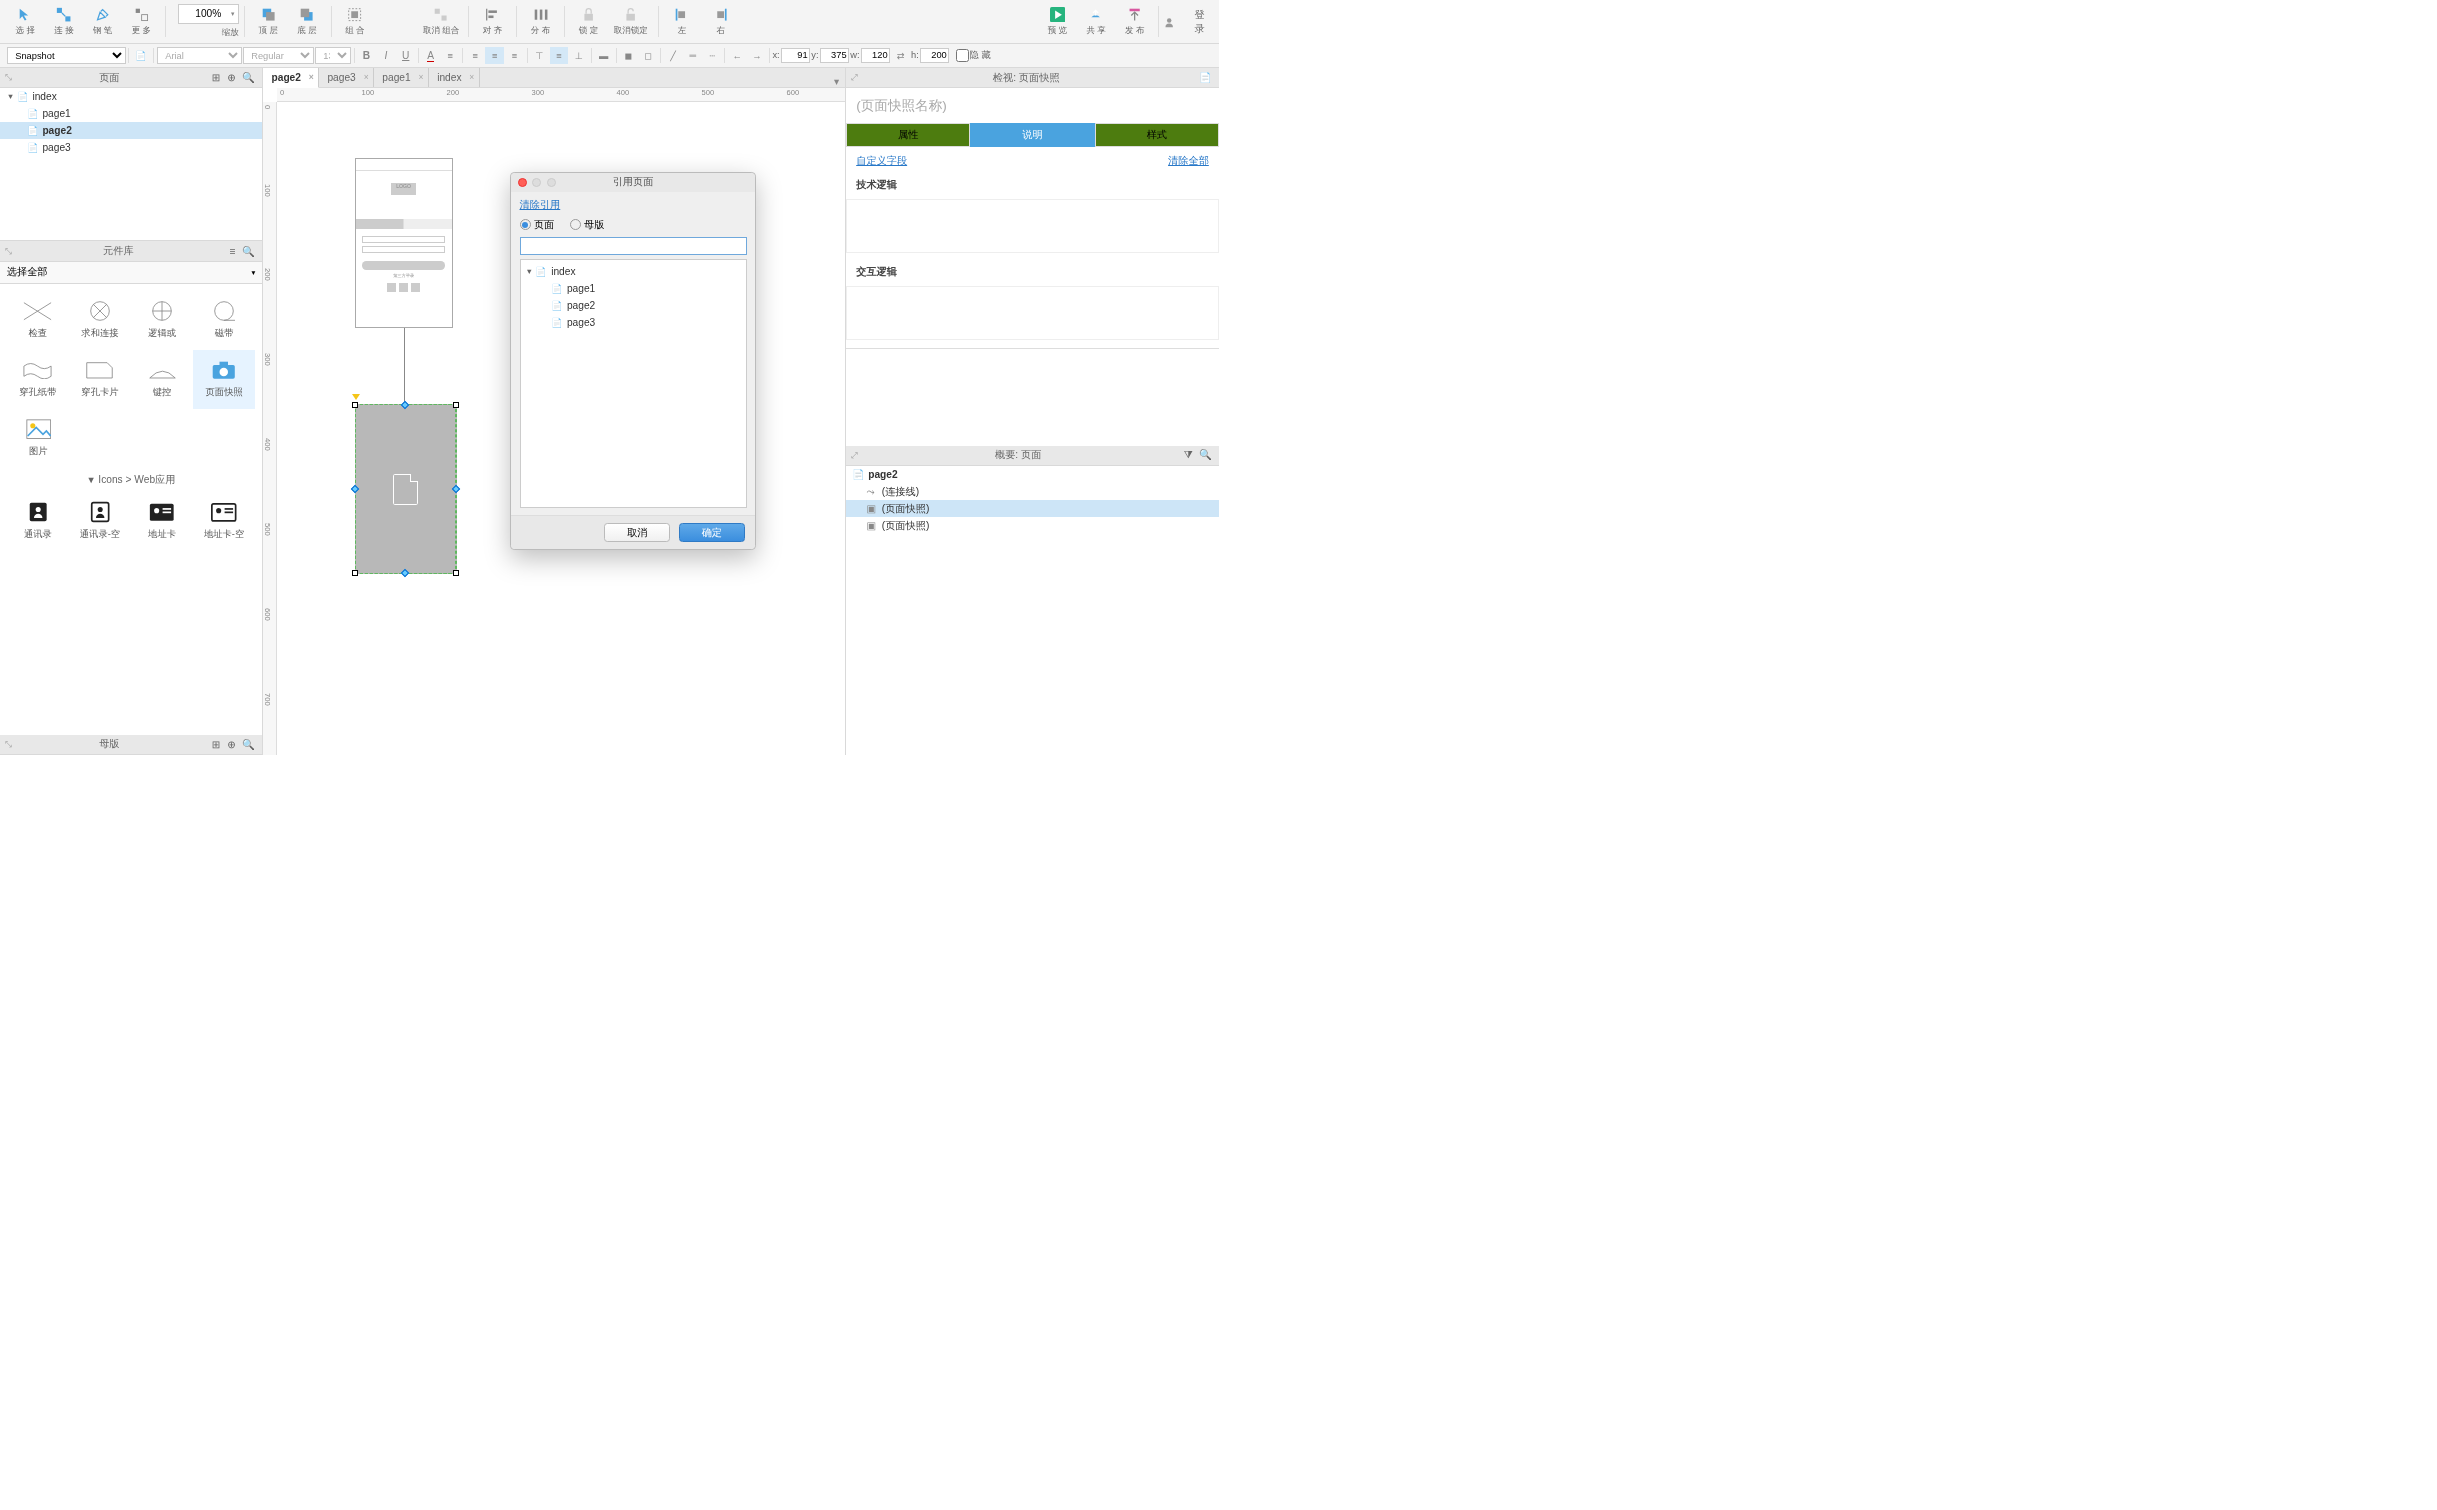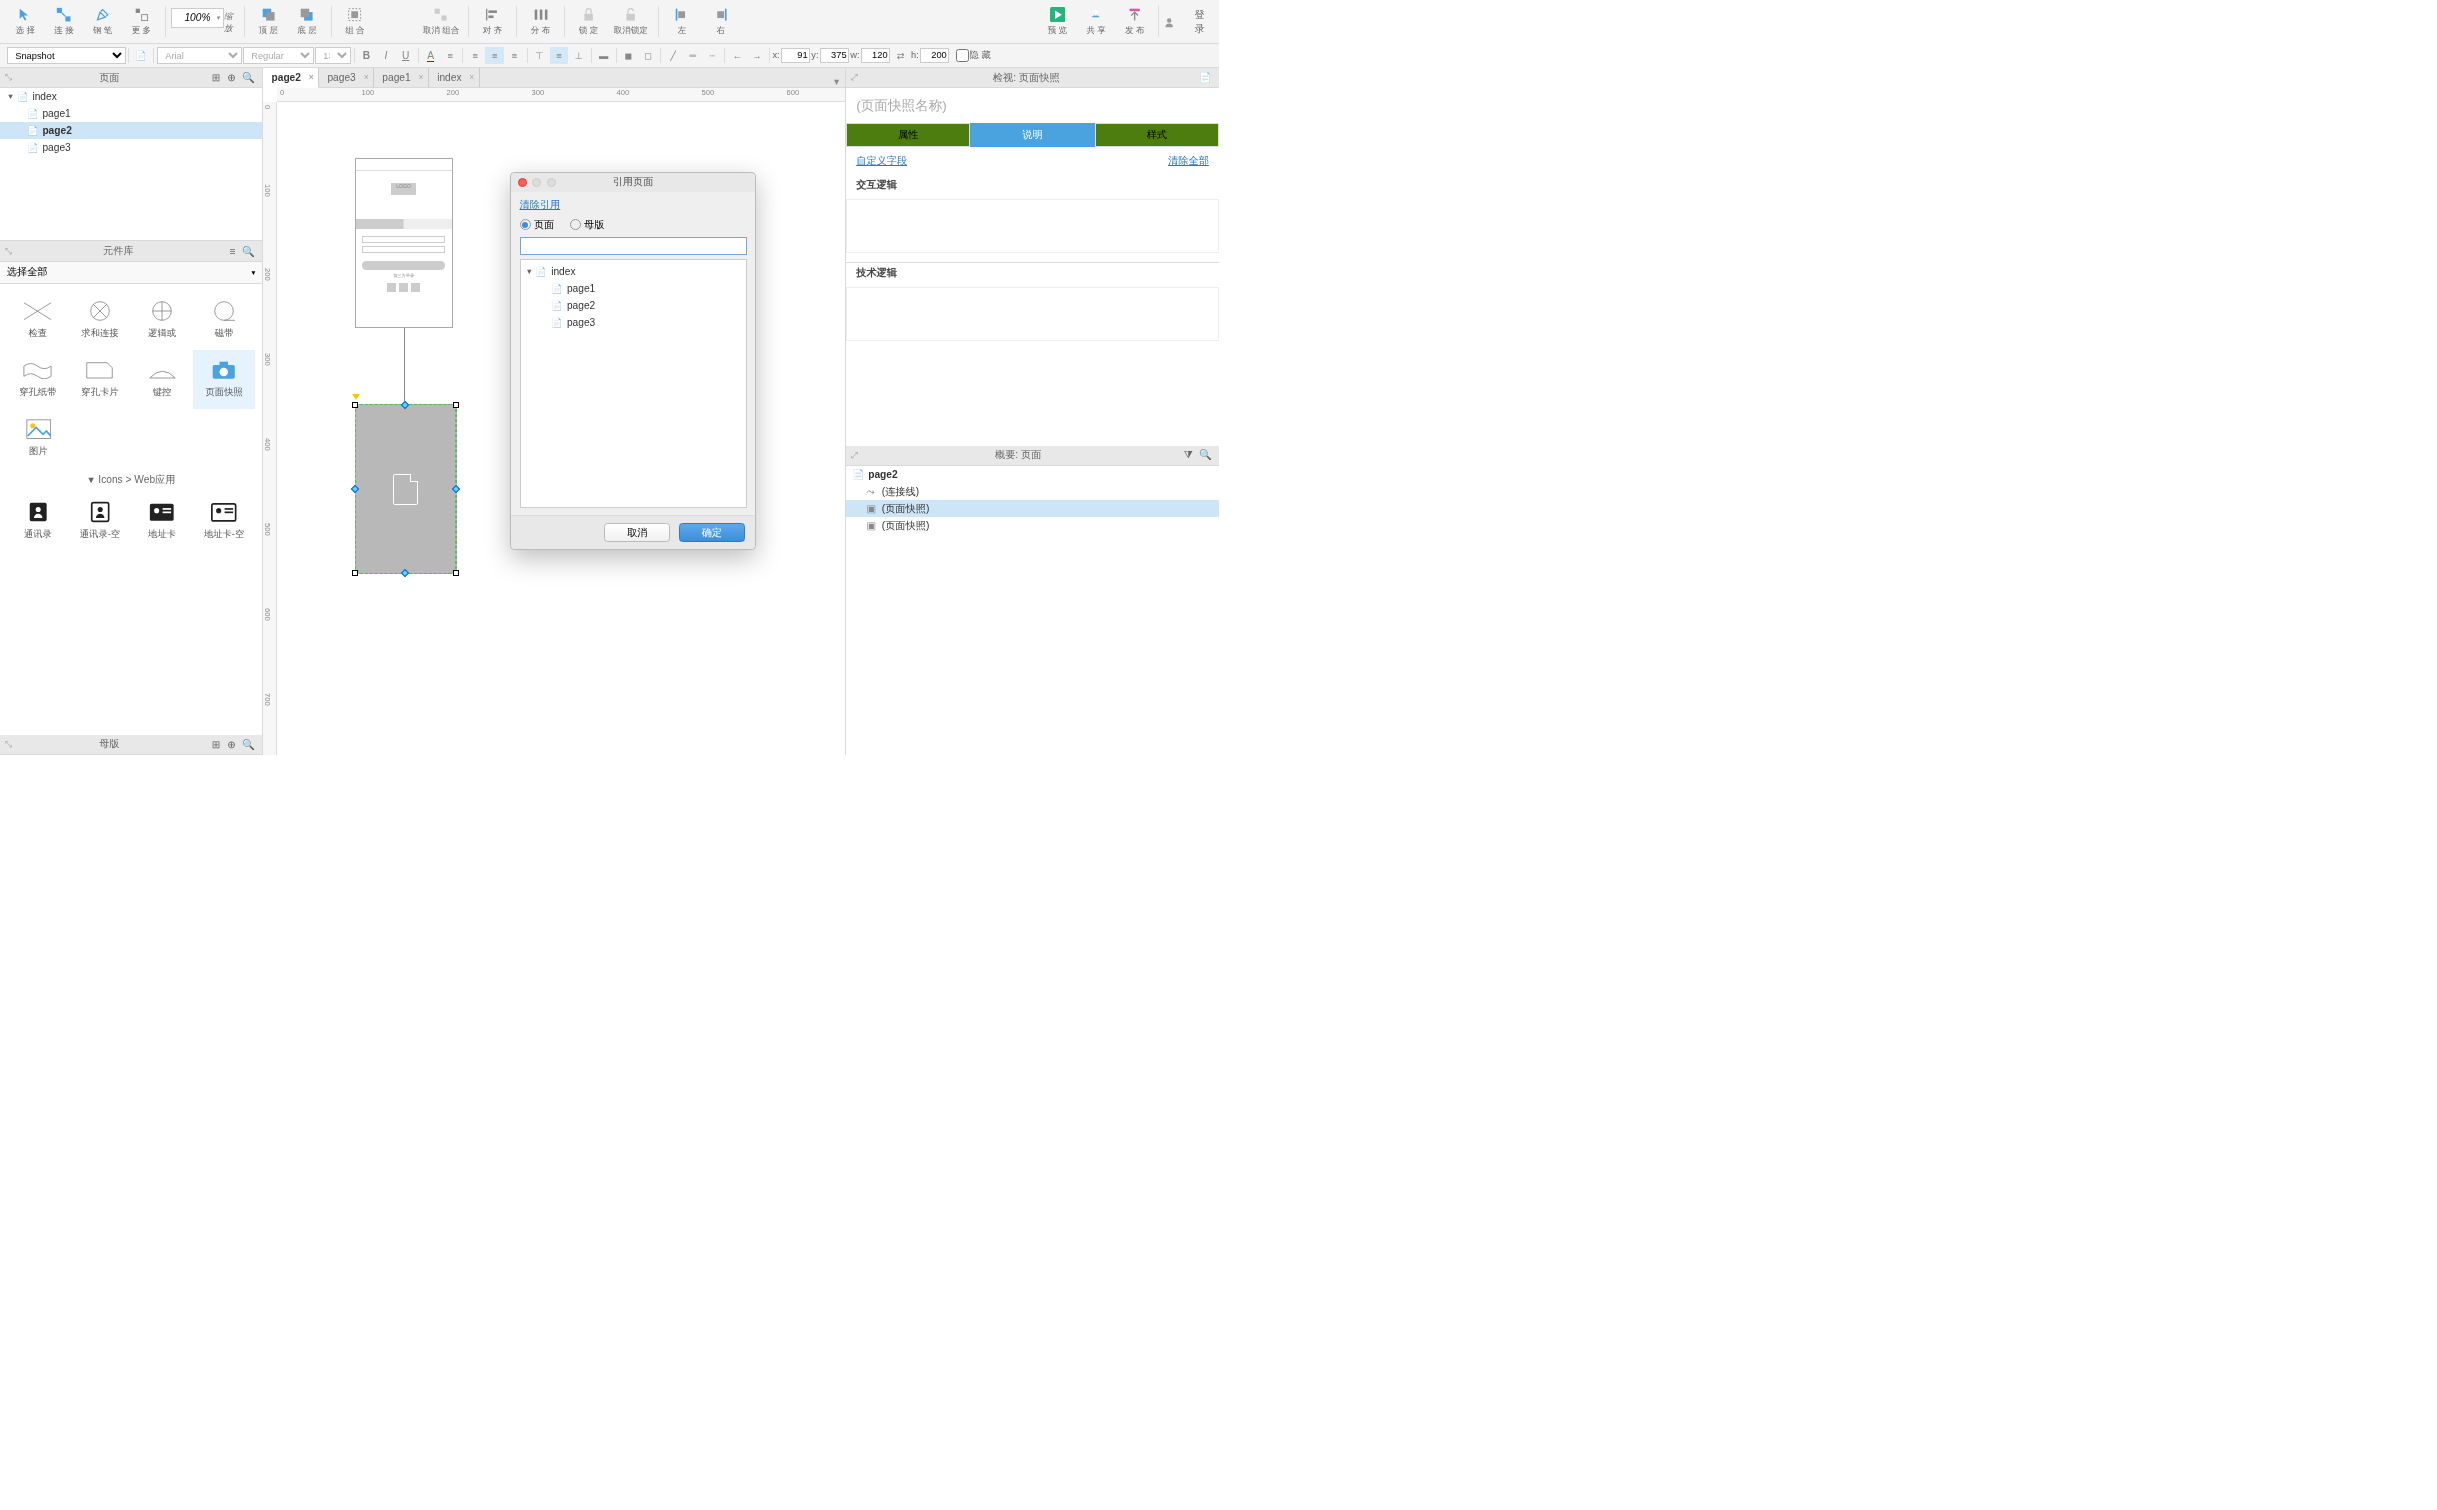--- a/index.html
+++ b/index.html
@@ -173,21 +173,21 @@
   <div class="tool-btn">
       <div class="tool-btn-icon">
         <svg width="15.3" height="15.3" viewBox="0 0 18 18">
           <rect x="2" y="2" width="5" height="5" fill="#888"></rect>
           <rect x="9" y="9" width="7" height="7" fill="none" stroke="#888"></rect>
         </svg>
       </div>
       <div class="tool-btn-label">更 多</div>
     </div>
   <div class="tool-sep"></div>
-  <div style="display:flex;flex-direction:row;align-items:flex-start;width:68px;font-style:italic;">
+  <div style="display:flex;flex-direction:column;align-items:flex-end;width:68px;">
     <div class="zoom-box">
         <span>100%</span>
         <span style="position:absolute;right:3.4px;font-size:6.8px;color:#888;">▾</span>
       </div>
     <div class="tool-btn-label" style="margin-top:3.4px;">缩放</div>
   </div>
   <div class="tool-sep"></div>
   <div class="tool-btn">
       <div class="tool-btn-icon">
         <svg width="15.3" height="15.3" viewBox="0 0 18 18">
@@ -667,26 +667,26 @@
     <div class="inspector-title">(页面快照名称)</div>
     <div class="prop-tabs">
       <div class="prop-tab">属性</div>
       <div class="prop-tab active">说明</div>
       <div class="prop-tab">样式</div>
     </div>
     <div class="notes-links">
       <a>自定义字段</a>
       <a>清除全部</a>
     </div>
+    <div class="notes-section" style="border-bottom:none;">
+      <div class="notes-label">技术逻辑</div>
+      <div class="notes-box"></div>
+    </div>
     <div class="notes-section">
       <div class="notes-label">交互逻辑</div>
-      <div class="notes-box"></div>
-    </div>
-    <div class="notes-section" style="border-bottom:none;">
-      <div class="notes-label">技术逻辑</div>
       <div class="notes-box"></div>
     </div>
     <div style="flex:1"></div>
     <div class="panel-header">
       <span class="collapse-icon">⤢</span>
       <span class="title"><span>概要:</span> <span>页面</span></span>
       <span class="icons">
           <span>⧩</span>
           <span>🔍</span>
         </span>

